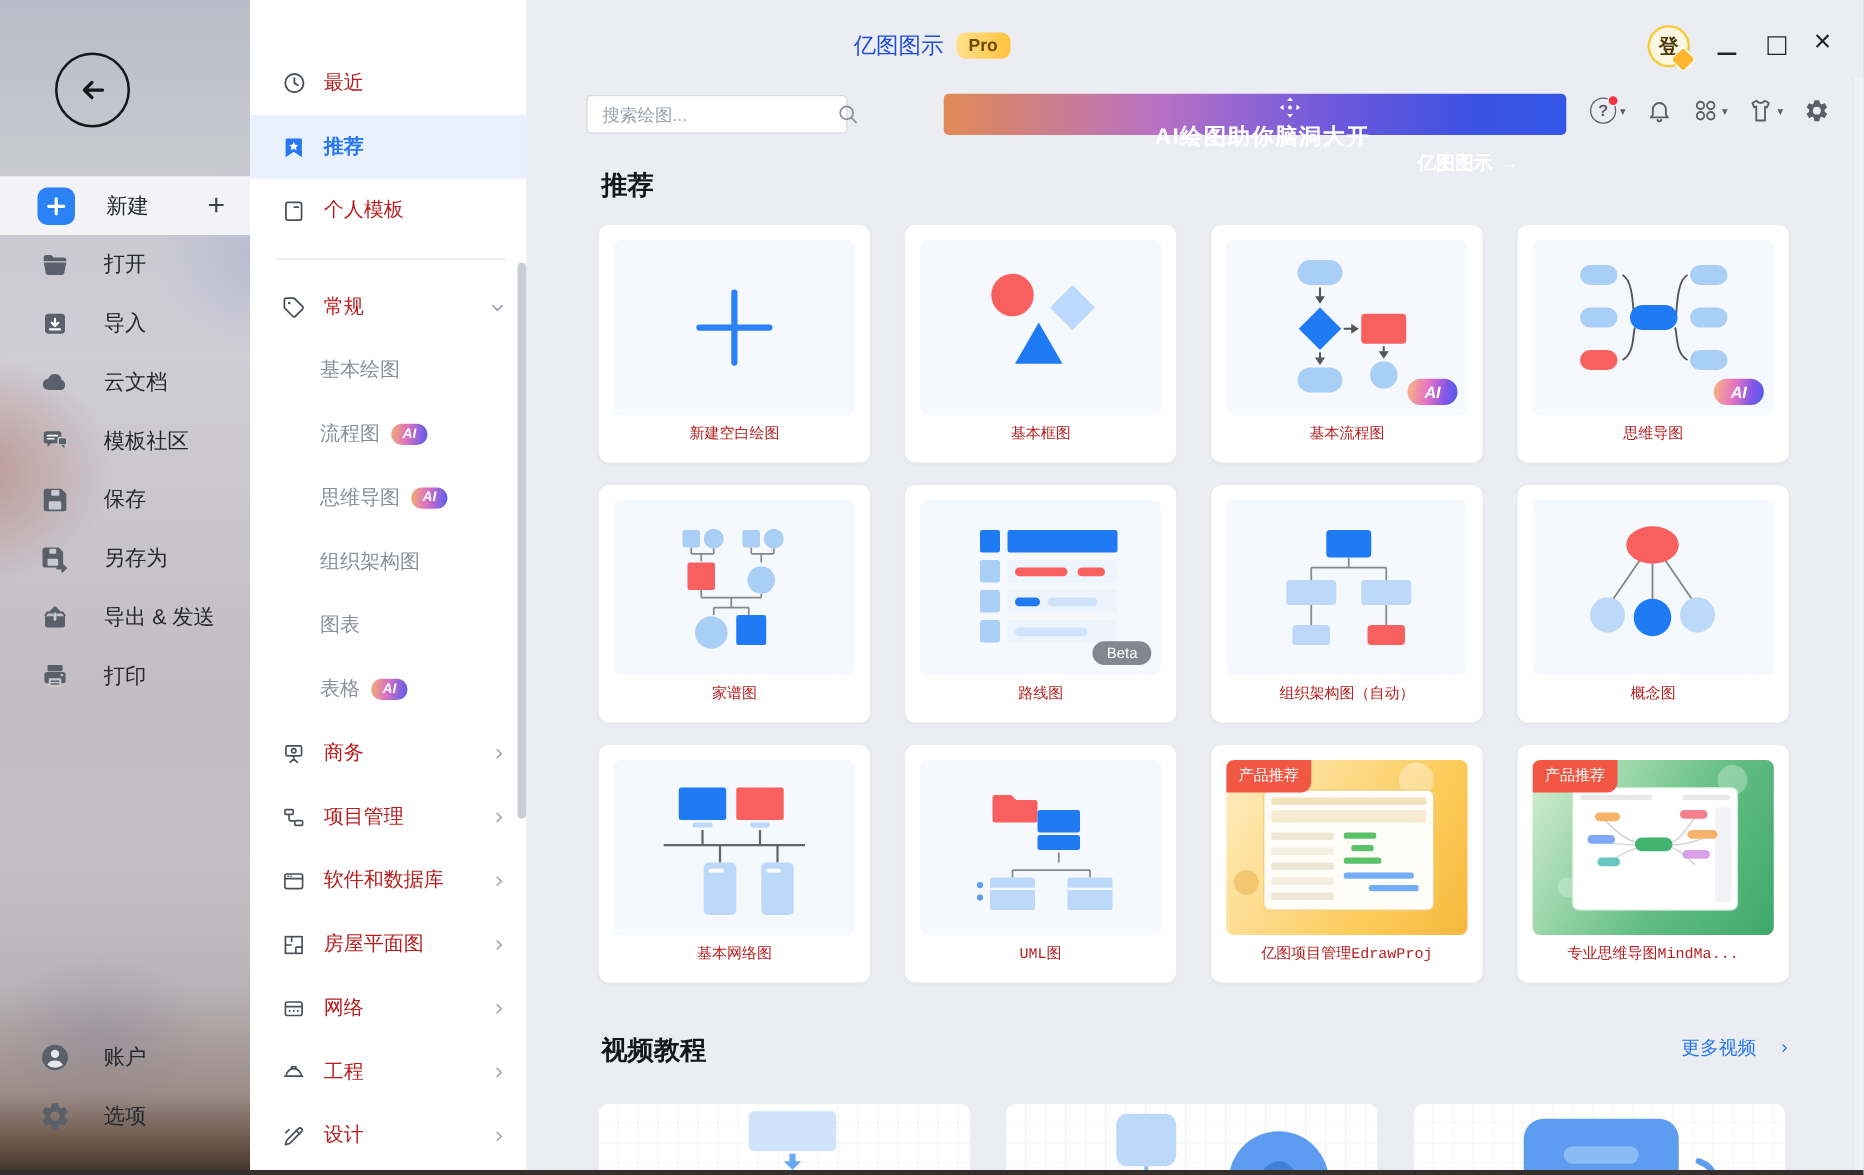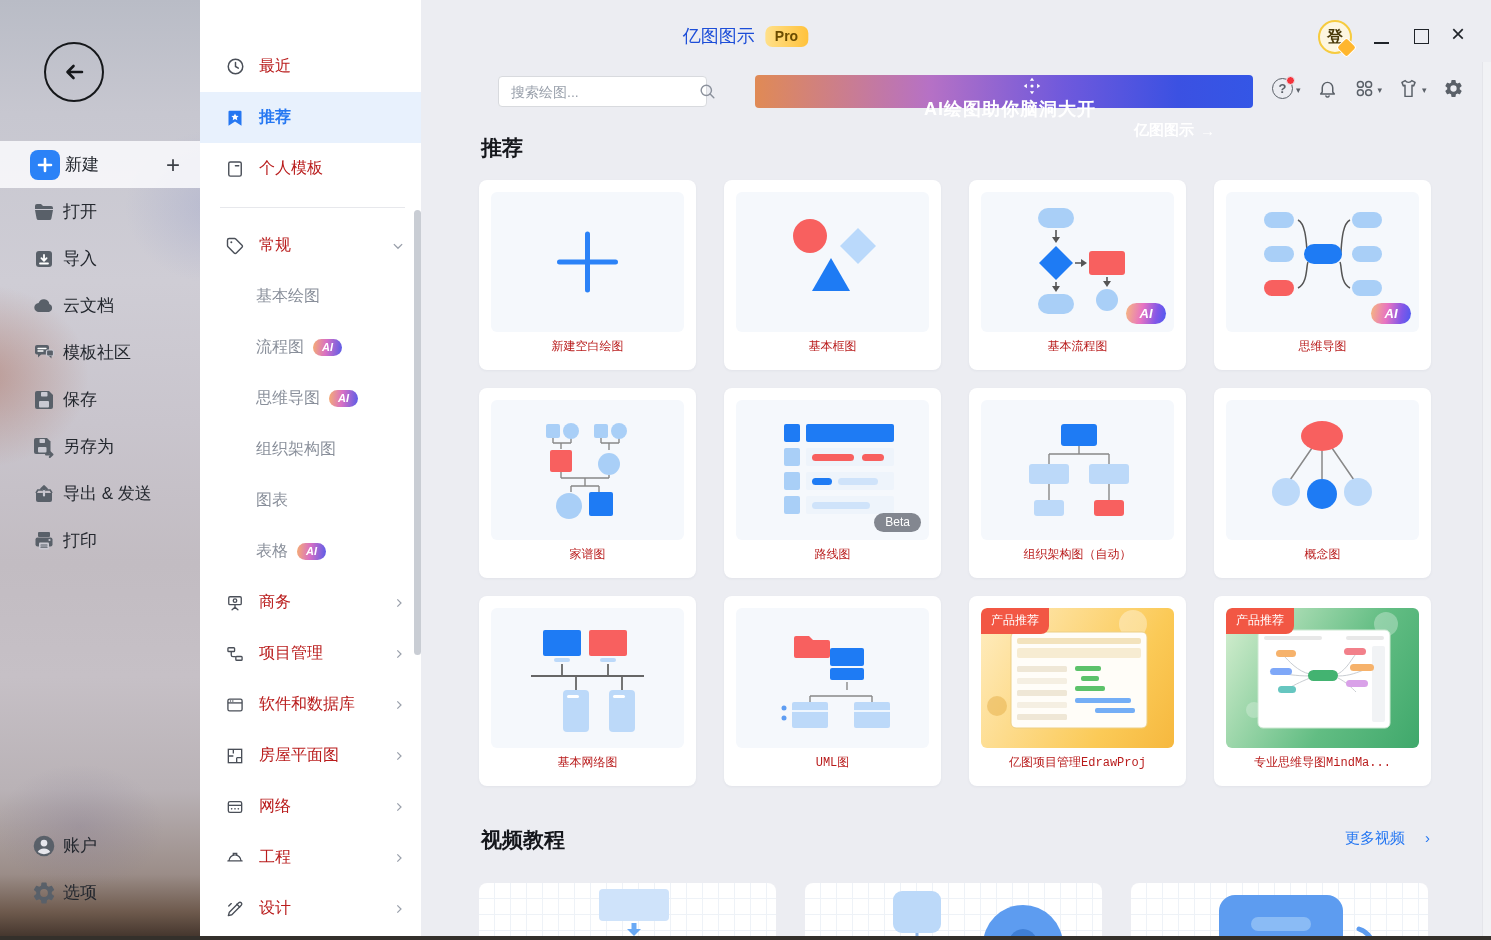--- a/index.html
+++ b/index.html
@@ -10,21 +10,21 @@
   .lsb{position:absolute;left:0;top:0;width:200px;height:940px;
     background:
       radial-gradient(150px 130px at -8% 40%, rgba(168,97,76,.45), transparent 70%),
       radial-gradient(130px 110px at 108% 22%, rgba(140,150,200,.30), transparent 70%),
       radial-gradient(120px 90px at 40% 88%, rgba(120,110,140,.25), transparent 70%),
       linear-gradient(180deg,#b9bcc6 0%,#c7c7d0 12%,#cfcdd5 30%,#c9c5cd 45%,
         #c2bcc2 60%,#c6c0c6 72%,#b9b2b6 84%,#9b8d88 93%,#6e5a4d 97%,#3f3129 100%);}
   .back-btn{position:absolute;left:44px;top:42px;width:56px;height:56px;border-radius:50%;
     border:2.5px solid #15171a;display:flex;align-items:center;justify-content:center;cursor:pointer;}
   .lnav{position:absolute;left:0;top:141px;width:200px;}
-  .lrow{height:47px;display:flex;align-items:center;padding-left:30px;gap:5px;cursor:pointer;}
+  .lrow{height:47px;display:flex;align-items:center;padding-left:30px;gap:25px;cursor:pointer;}
   .lrow.active{background:rgba(253,253,255,.82);}
   .lrow .txt{font-size:17px;color:#23272e;}
   .licon{width:28px;height:28px;display:flex;align-items:center;justify-content:center;flex:0 0 28px;}
   .newicon{width:30px;height:30px;border-radius:8px;background:#2b82f7;display:flex;align-items:center;justify-content:center;flex:0 0 30px;}
   .lplus{margin-left:auto;margin-right:20px;font-size:24px;font-weight:300;color:#3c4047;line-height:1;}
   .lsb-bottom{position:absolute;left:0;bottom:24px;width:200px;}
   
   .csb{position:absolute;left:200px;top:0;width:221px;height:940px;background:#fff;padding-top:41px;box-sizing:border-box;}
   .crow{height:51px;display:flex;align-items:center;padding-left:24px;gap:13px;font-size:16px;color:#b91c1c;cursor:pointer;}
   .crow.active{background:#e8f1fd;color:#2577f2;font-weight:bold;}
@@ -44,21 +44,21 @@
   .login{position:absolute;left:1318px;top:20px;width:34px;height:34px;border-radius:50%;
     background:#fdf6e0;border:2px solid #f6cb3f;box-sizing:border-box;cursor:pointer;
     display:flex;align-items:center;justify-content:center;font-size:16px;font-weight:bold;color:#4a3a0a;}
   .login .vip{position:absolute;right:-4px;bottom:-3px;width:13px;height:13px;background:#ffb62e;border-radius:3px;
     transform:rotate(45deg);border:1.5px solid #fff;}
   .winbtn{position:absolute;cursor:pointer;color:#1f2329;}
   .btn-min{left:1374px;top:42px;width:15px;height:0;border-bottom:2px solid #1f2329;}
   .btn-max{left:1414px;top:29px;width:13px;height:13px;border:1.7px solid #1f2329;}
   .btn-close{left:1451px;top:22px;font-size:24px;font-weight:300;line-height:1;}
   
-  .search{position:absolute;left:498px;top:76px;width:209px;height:31px;background:#fff;border:1px solid #d8dade;
+  .search{position:absolute;left:469px;top:76px;width:209px;height:31px;background:#fff;border:1px solid #d8dade;
     border-radius:4px;box-sizing:border-box;display:flex;align-items:center;}
   .search input{border:none;outline:none;background:transparent;flex:1;padding:0 6px 0 12px;font-size:14px;color:#3a3f47;
     font-family:"Liberation Sans","DejaVu Sans",sans-serif;}
   .search input::placeholder{color:#9aa1ac;}
   .search .sicon{margin-right:10px;display:flex;}
   .banner{position:absolute;left:755px;top:75px;width:498px;height:33px;border-radius:4px;cursor:pointer;
     background:linear-gradient(90deg,#e08a55 0%,#b671c5 35%,#6f59dc 62%,#3b51e2 85%,#3456e6 100%);
     display:flex;align-items:center;color:#fff;flex-direction:column;}
   .banner .bicon{margin-left:55px;display:flex;}
   .banner .btxt{margin-left:12px;font-size:18px;font-weight:bold;letter-spacing:1px;}

